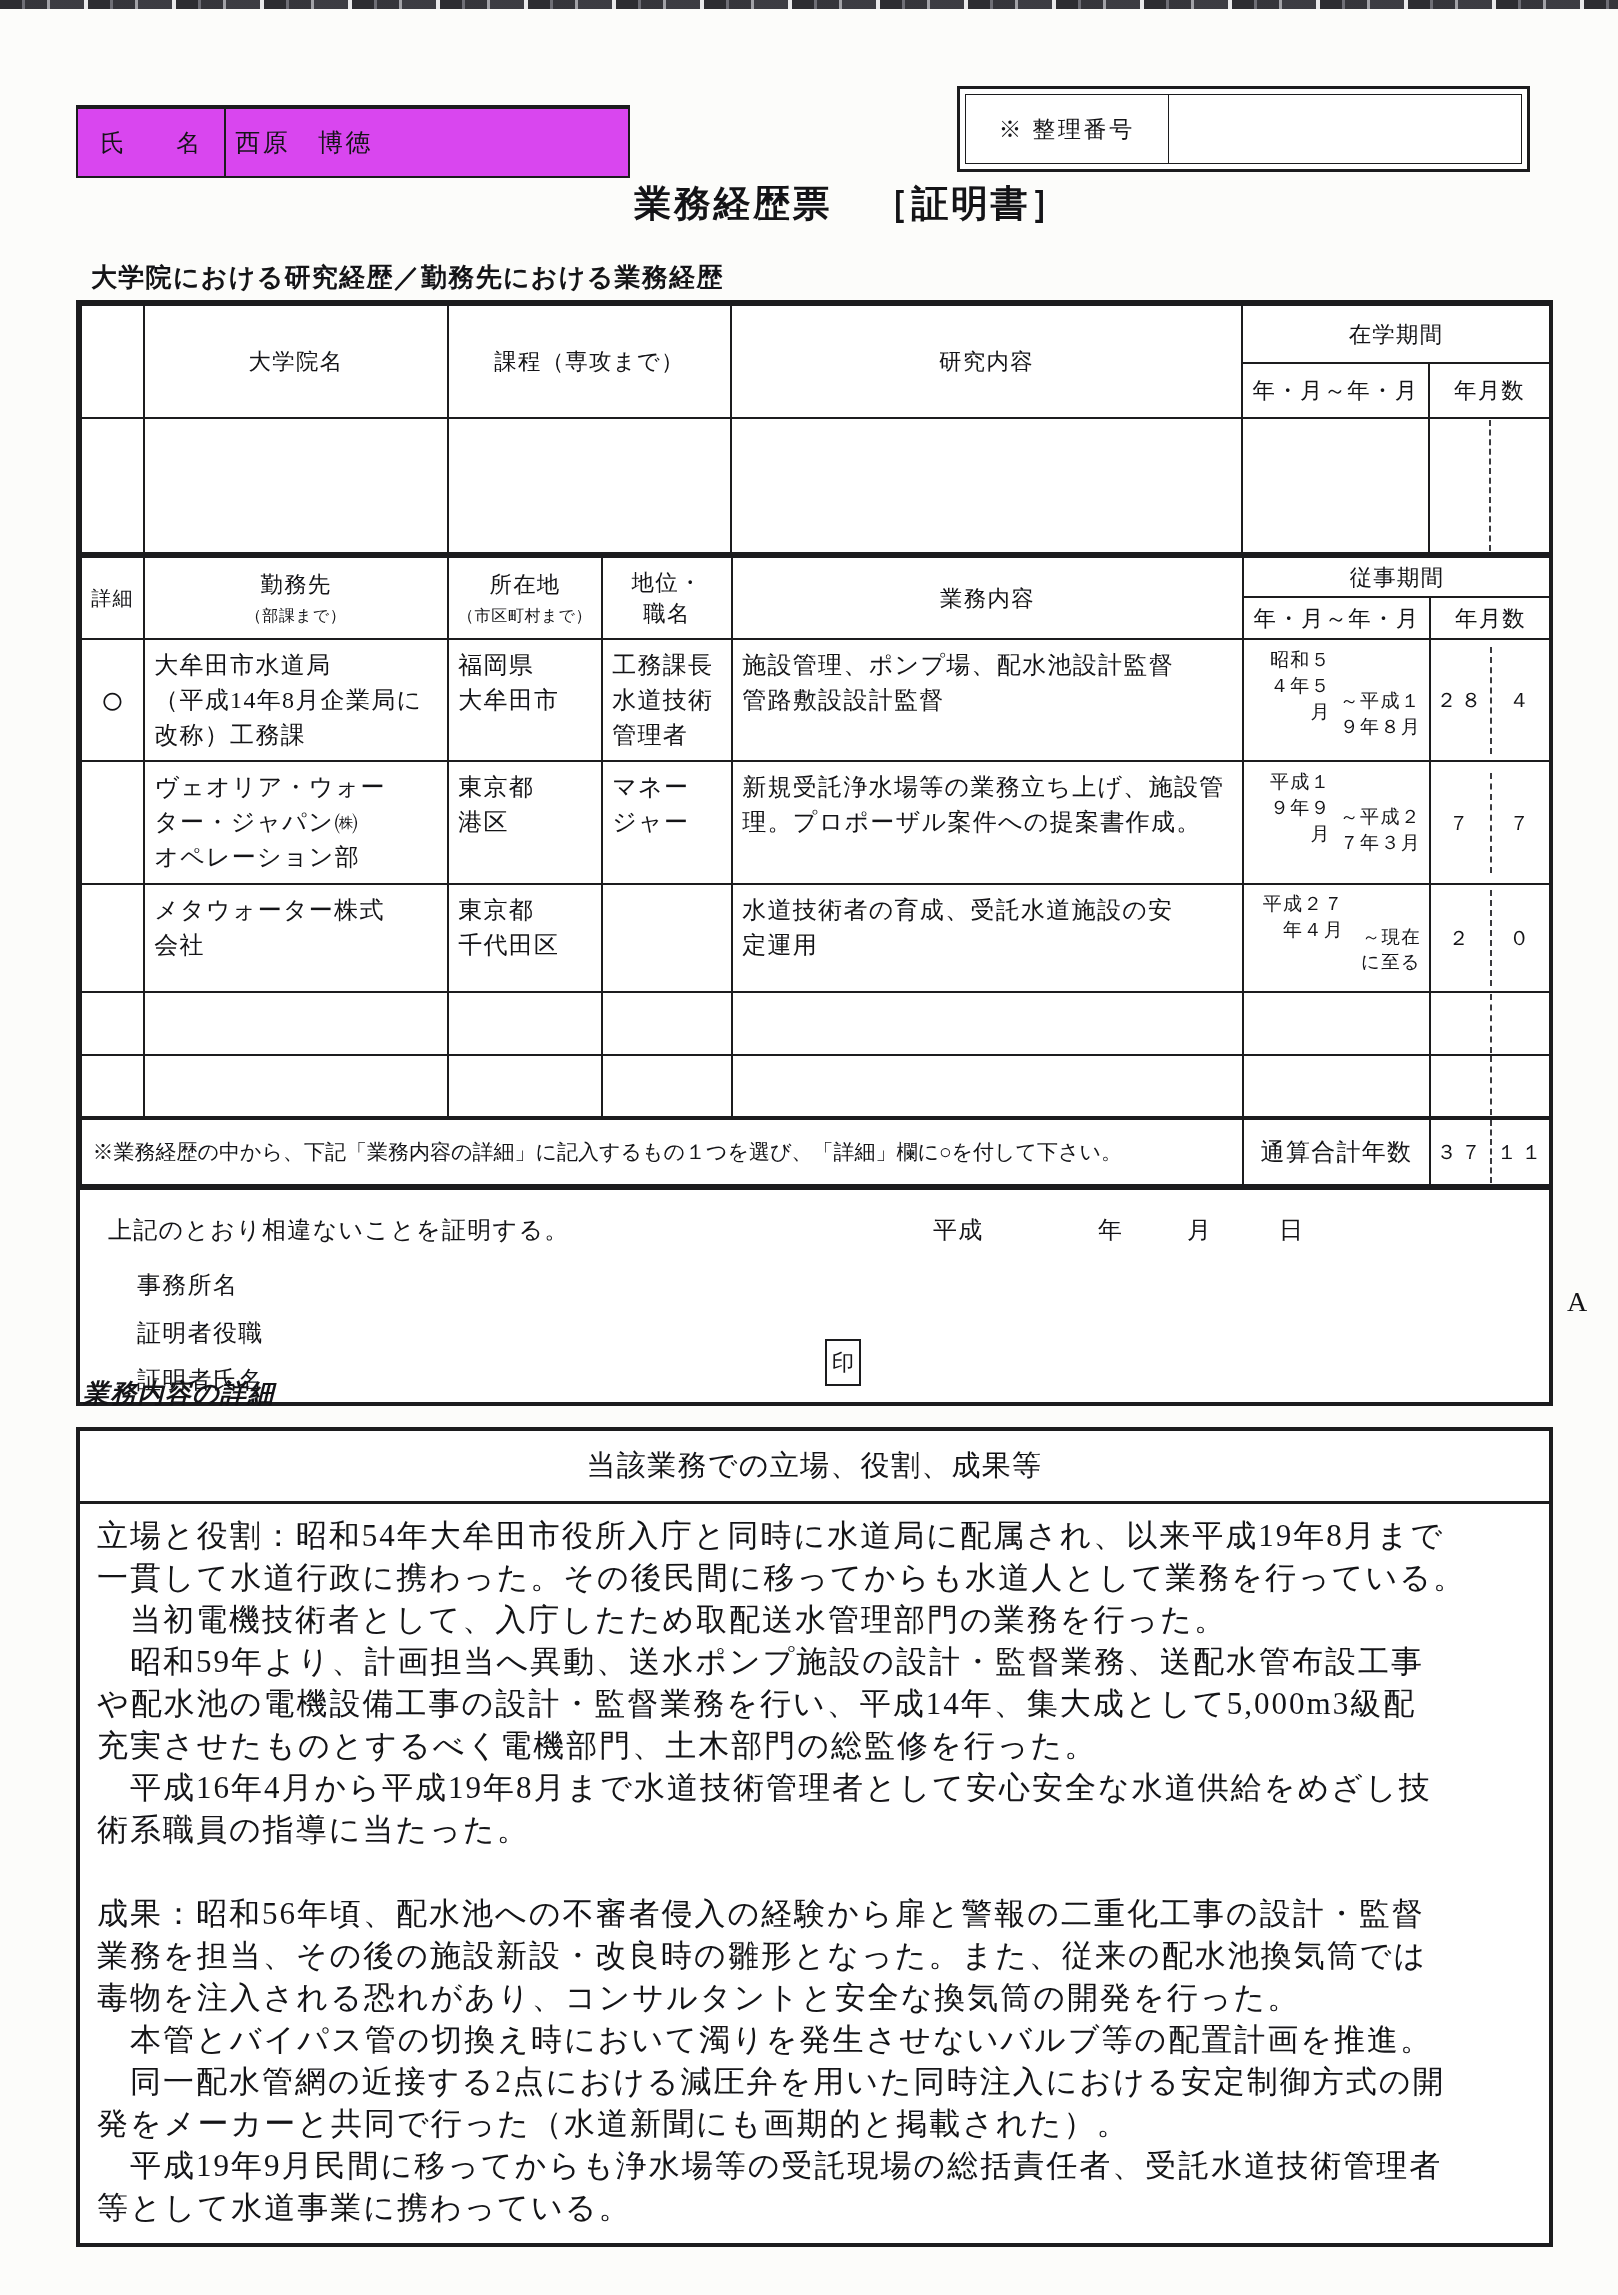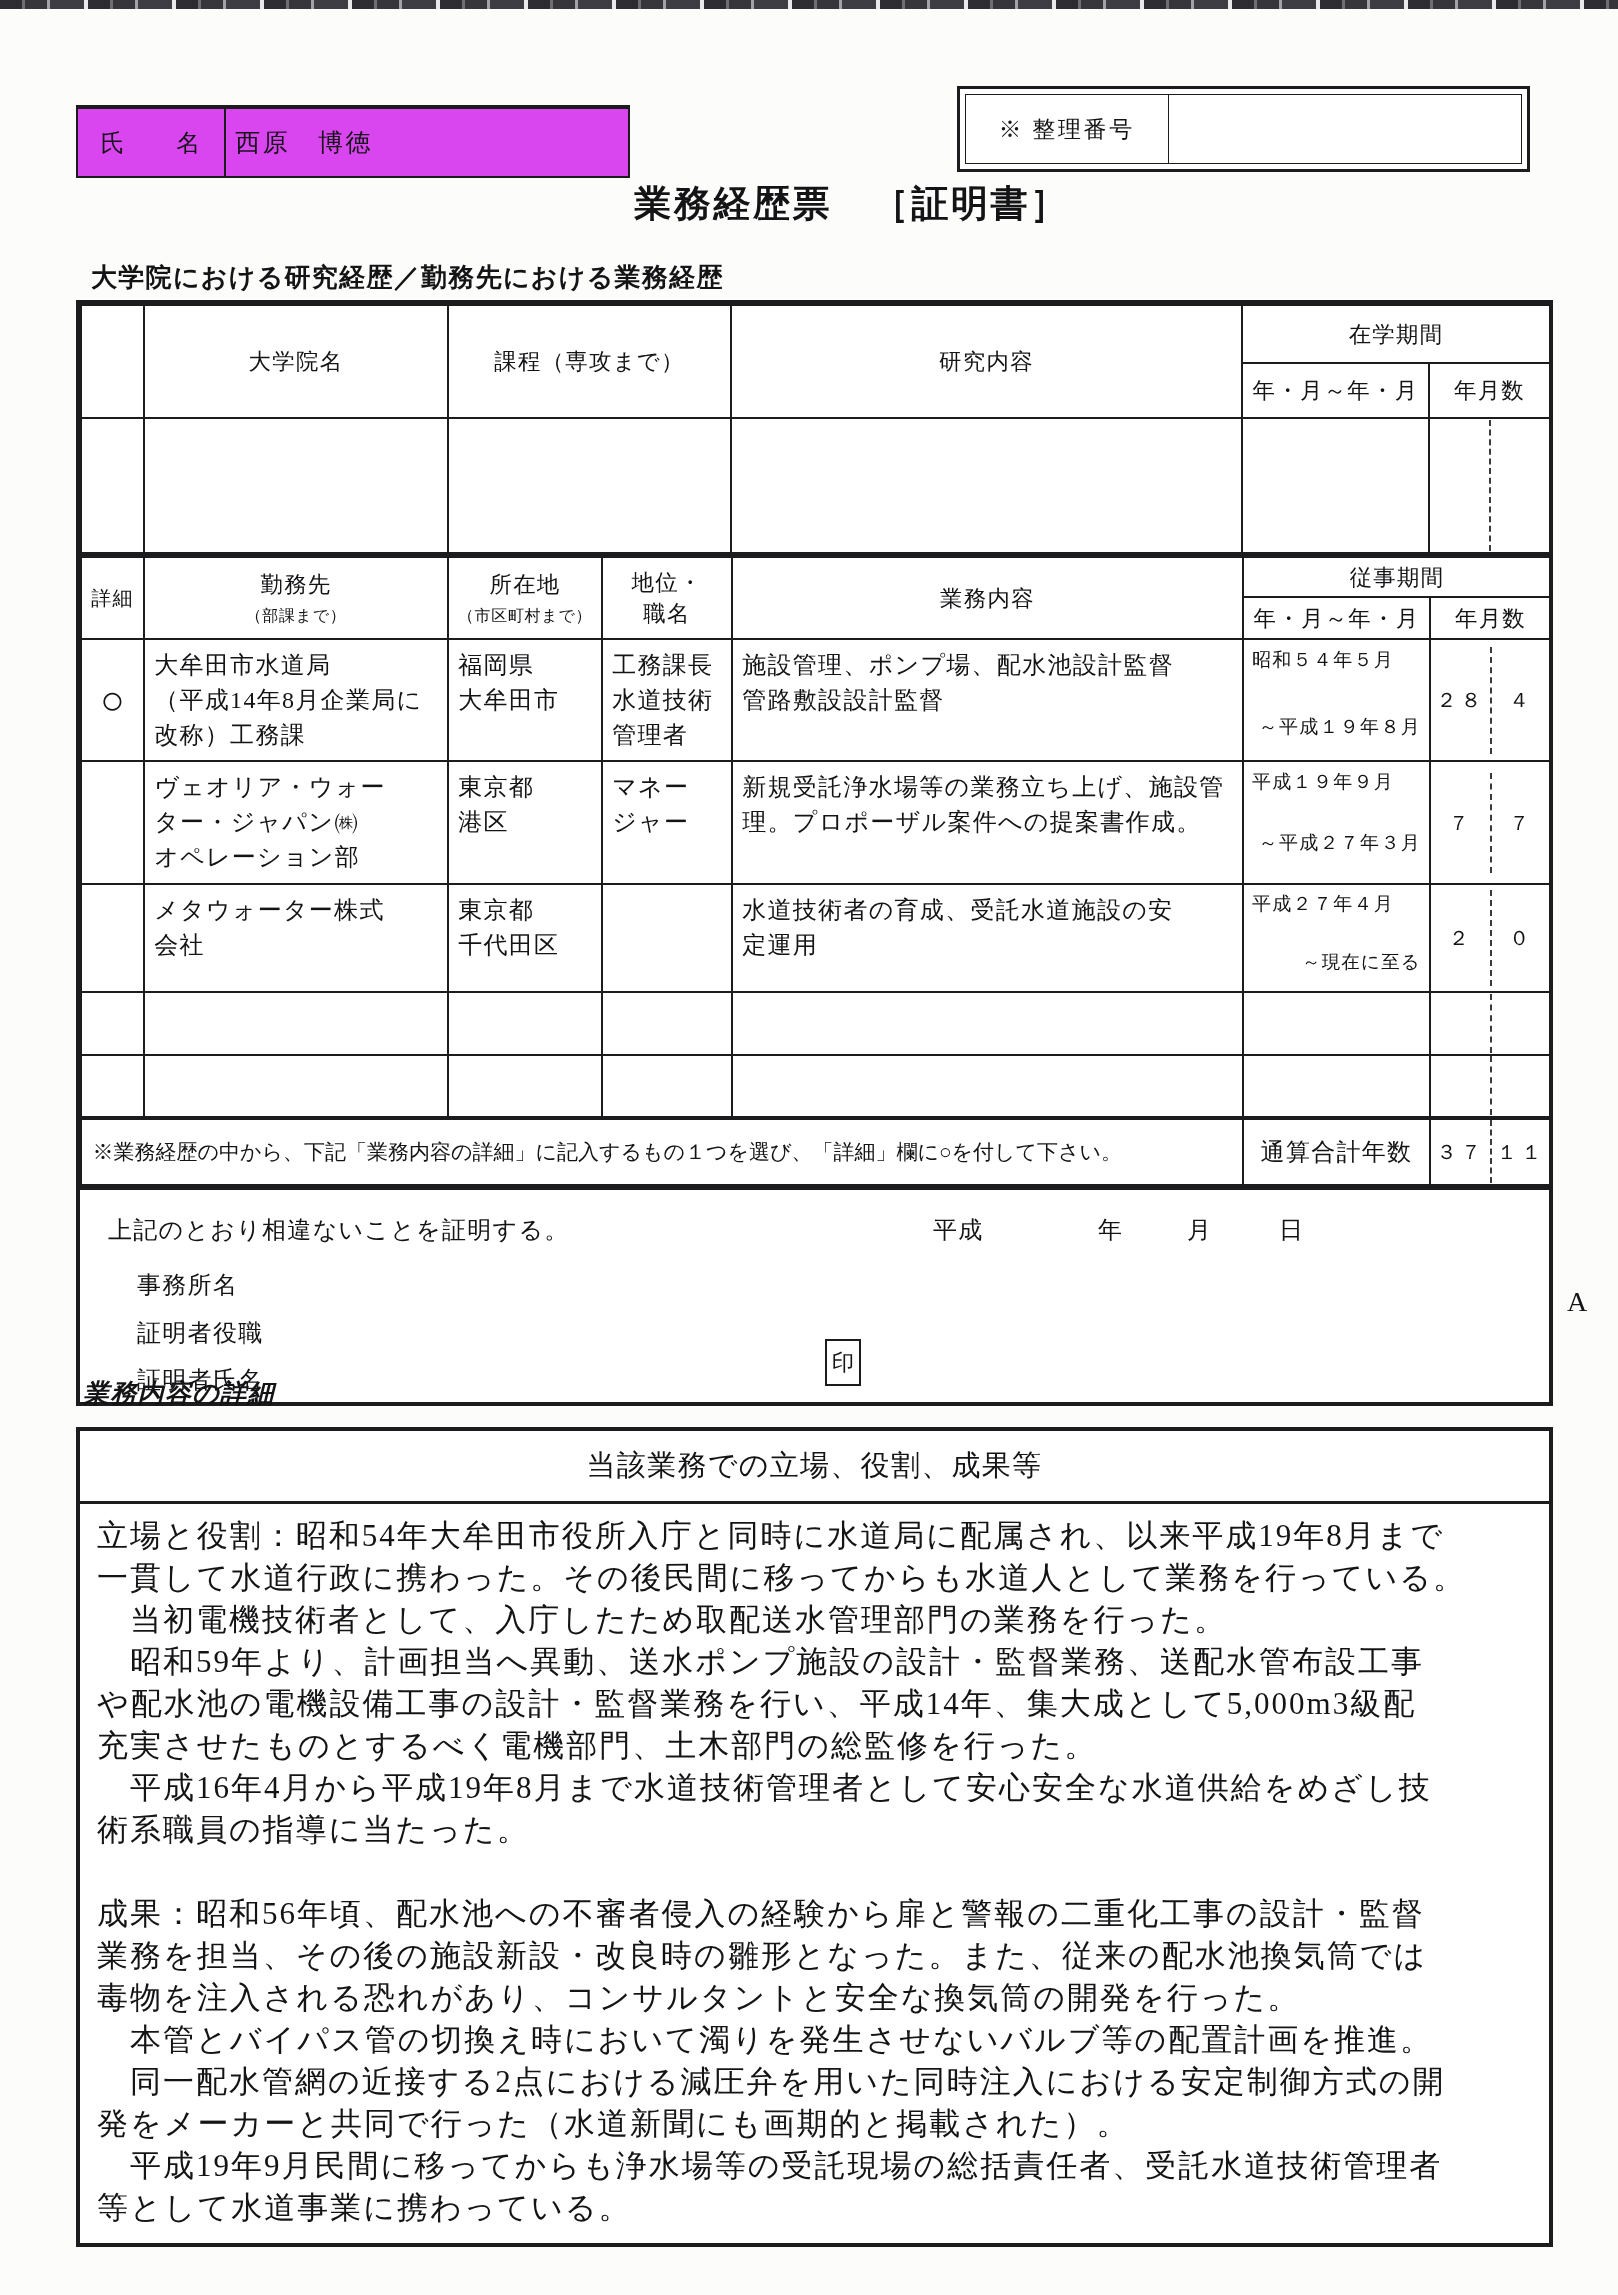--- a/index.html
+++ b/index.html
@@ -32,21 +32,21 @@
   table{border-collapse:collapse;table-layout:fixed;width:1469px;}
   td{border:2px solid #1c1c1e;padding:0;vertical-align:middle;overflow:hidden;}
   .hc{text-align:center;font-size:22.4px;letter-spacing:1.3px;}
   .hc .sub{font-size:16px;letter-spacing:0.7px;margin-top:5.3px;}
   .thick-top td{border-top-width:4px;}
   .pre{white-space:pre-line;}
   .cell-txt{padding:8px 9.2px;font-size:24px;line-height:1.45;letter-spacing:1.3px;vertical-align:top;text-align:left;}
   .desc{font-size:24px;}
   .mark-cell{text-align:center;font-size:41px;vertical-align:middle;}
   .period-cell{vertical-align:top;}
-  .period-flex{display:flex;flex-direction:column;height:100%;padding:6.6px 8px;box-sizing:border-box;min-height:100%;text-align:right;}
+  .period-flex{display:flex;flex-direction:row;height:100%;padding:6.6px 8px;box-sizing:border-box;min-height:100%;text-align:right;}
   .p-from{align-self:flex-start;font-size:19px;letter-spacing:1.3px;}
   .p-to{align-self:flex-end;margin-top:auto;font-size:19px;letter-spacing:1.3px;padding-top:17px;}
   .split{display:flex;height:100%;align-items:stretch;}
   .split .half-l{flex:93;border-right:2px dashed #3a3a3e;display:flex;align-items:center;justify-content:center;font-size:20.4px;letter-spacing:4px;}
   .split .half-r{flex:90;display:flex;align-items:center;justify-content:center;font-size:20.4px;letter-spacing:4px;}
   .note-cell{font-size:21px;padding:6.6px 5.3px 6.6px 10.5px;letter-spacing:0;}
   .total-lbl{text-align:center;font-size:24px;font-weight:normal;letter-spacing:1.3px;font-family:"Liberation Sans","DejaVu Sans",sans-serif;}
   
   .cert{position:relative;height:212px;border-top:4px solid #1c1c1e;}
   .cert .line{position:absolute;font-size:24px;letter-spacing:1.3px;}

